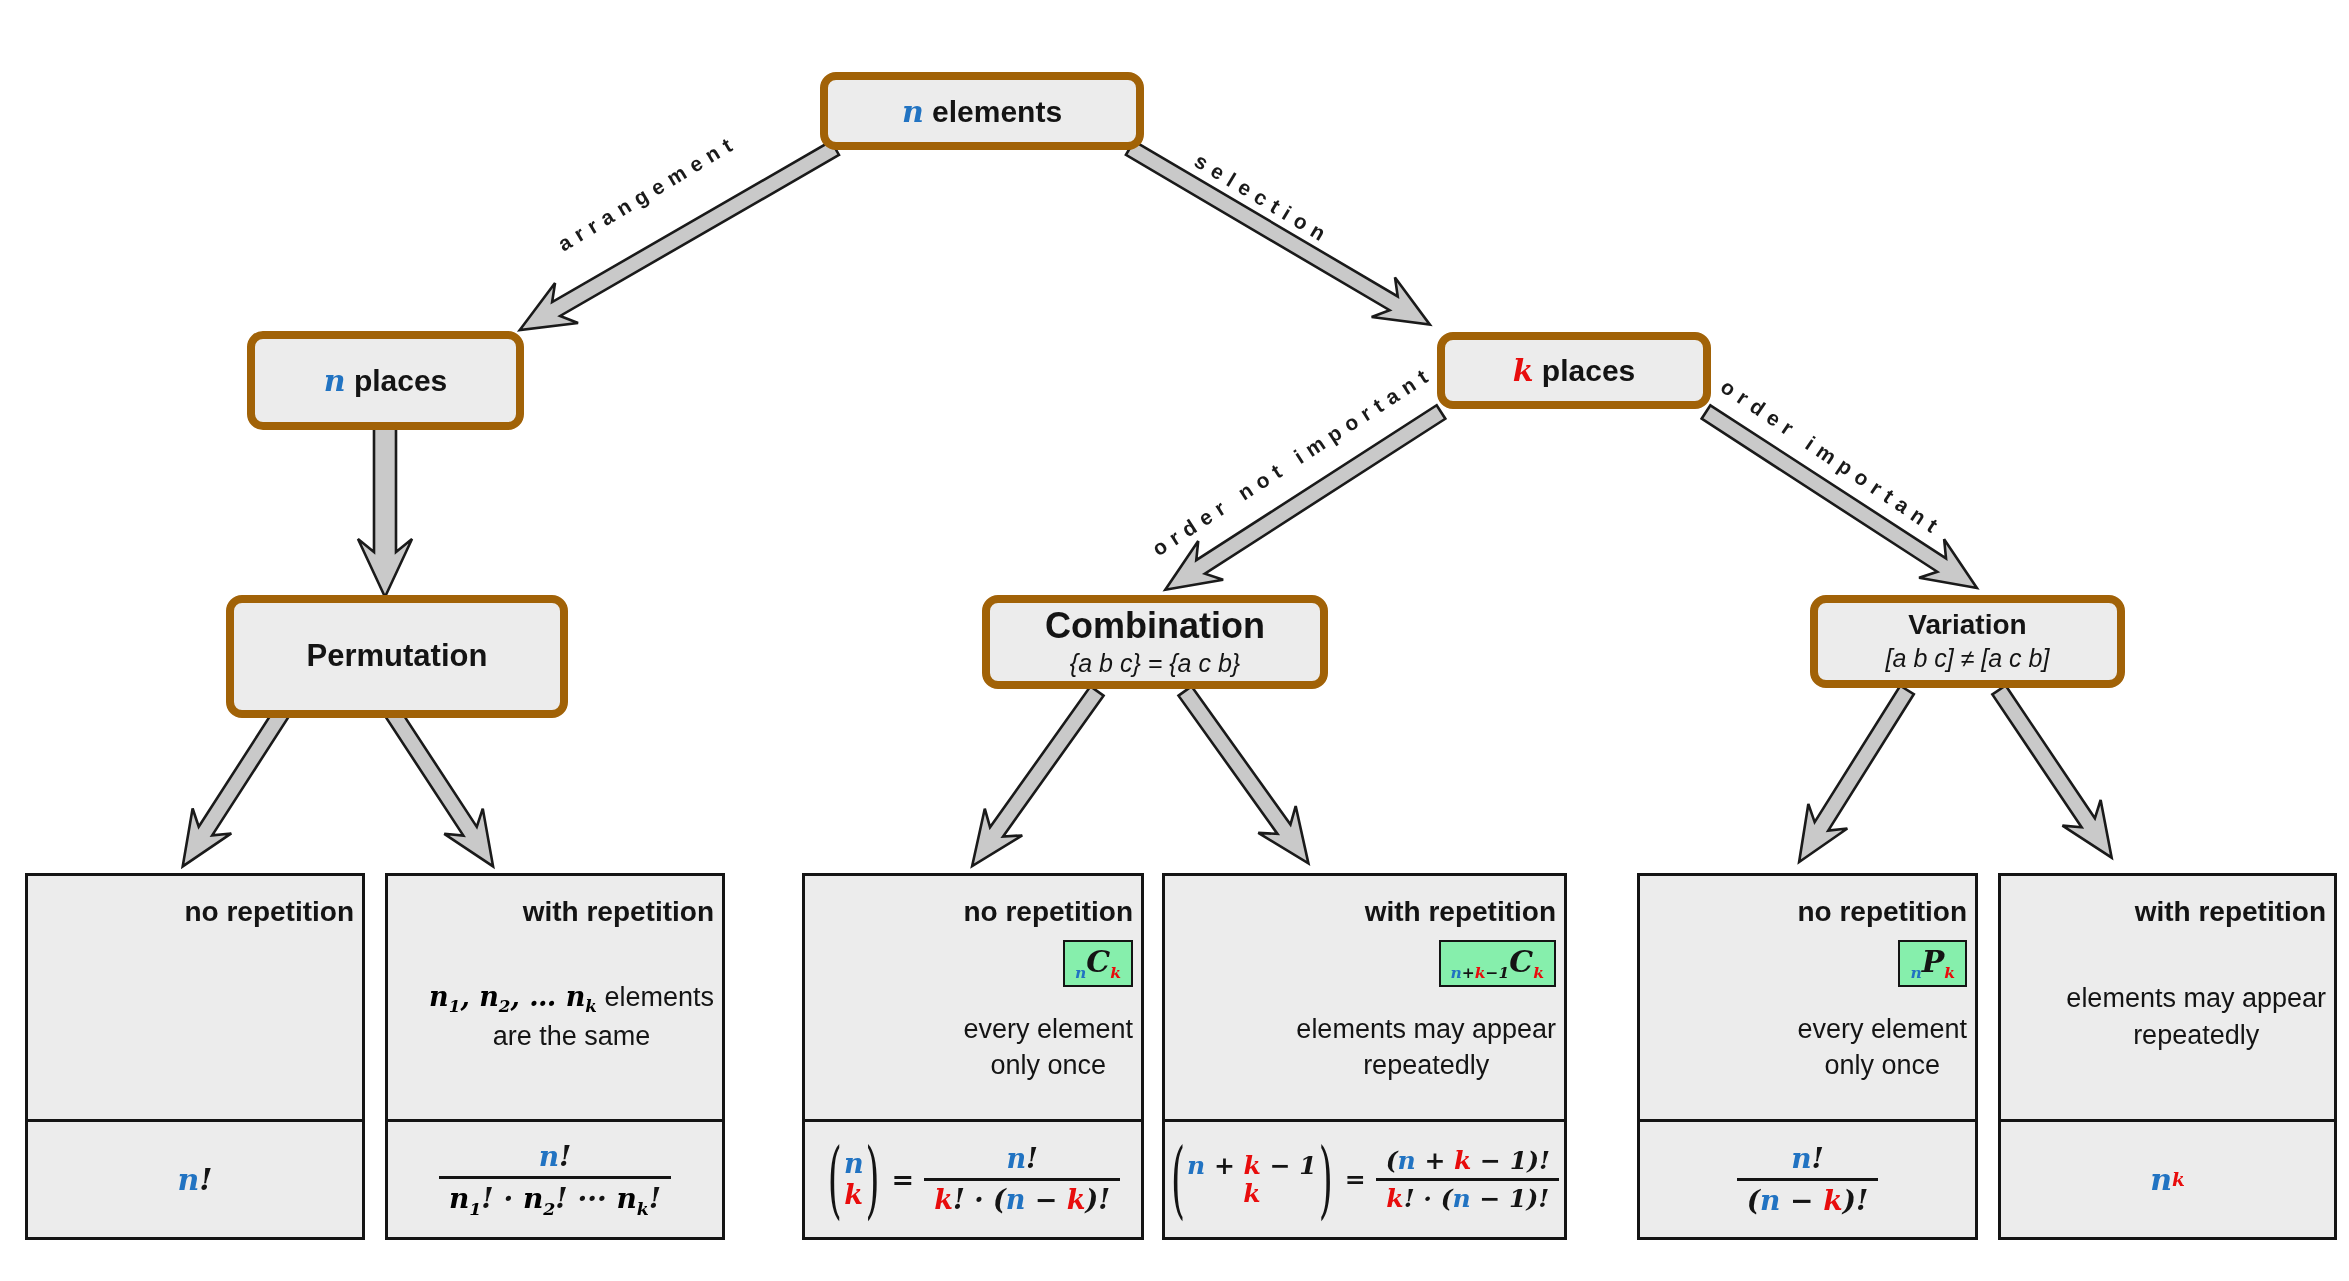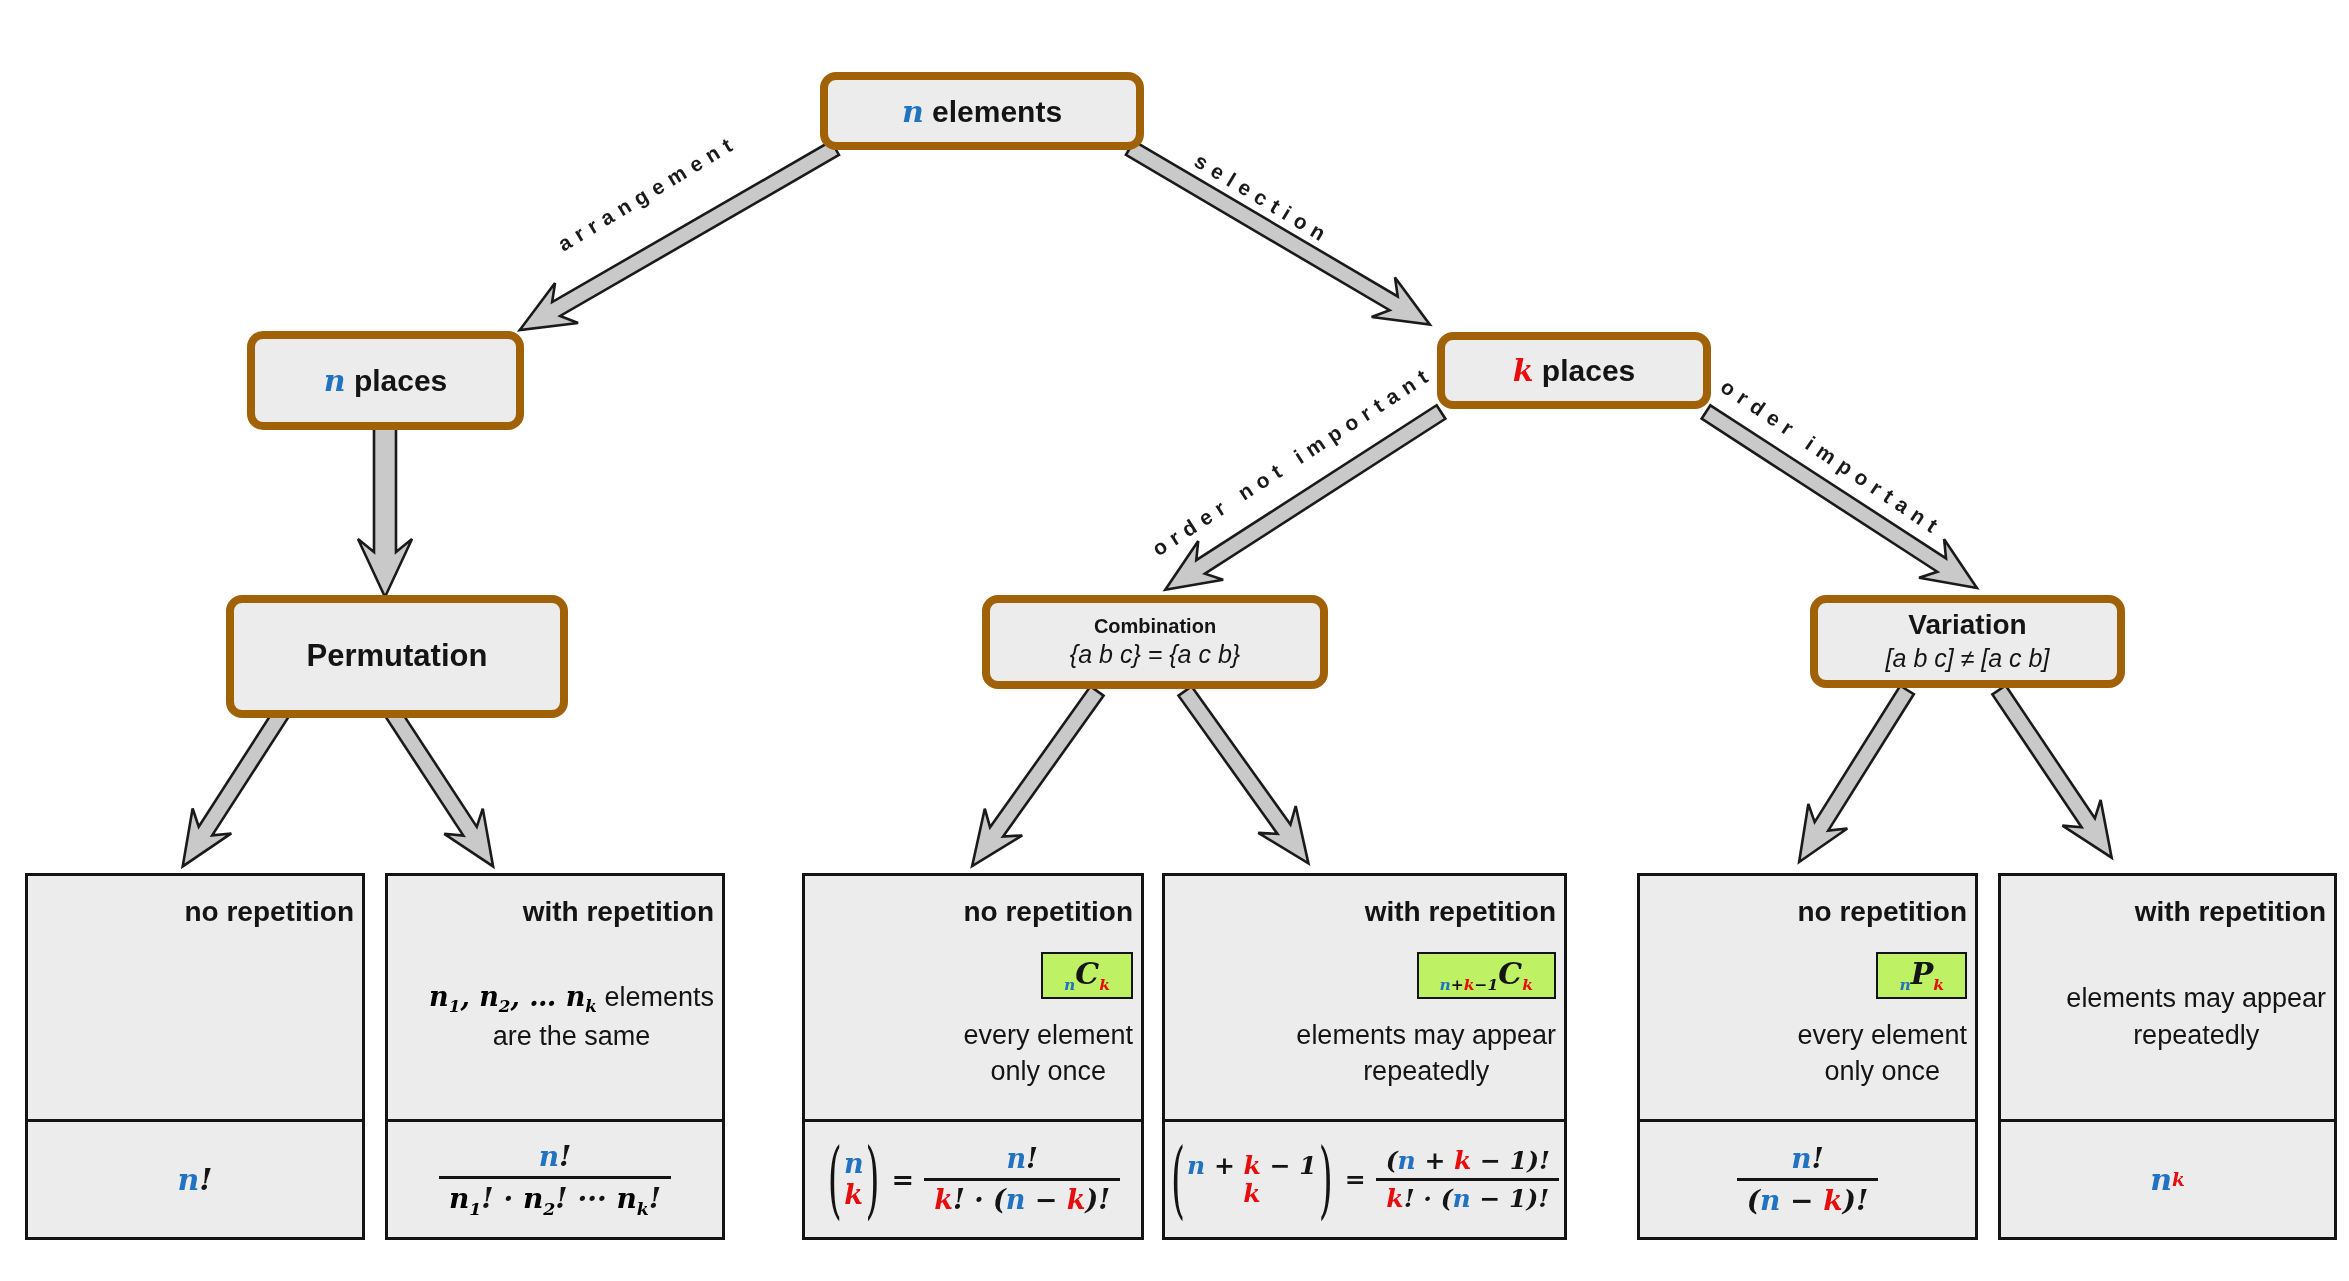--- a/index.html
+++ b/index.html
@@ -19,22 +19,22 @@
 
   .m{font-family:"DejaVu Serif",serif;font-style:italic;font-weight:700;}
   .mb{color:#2173c2;} .mr{color:#e80c0c;} .mg{color:#000000;} .mk{color:#141414;}
   sub{font-size:.62em;} sup{font-size:.62em;}
 
   .leaf{position:absolute;top:873px;height:367px;box-sizing:border-box;background:#ececec;
         border:3.5px solid #141414;display:flex;flex-direction:column;z-index:2;}
   .leaf-top{height:243px;box-sizing:border-box;display:flex;flex-direction:column;
             align-items:flex-end;padding:22px 8px 12px;}
   .leaf-title{font-weight:700;font-size:28px;line-height:1;}
-  .badge{margin-top:26px;border:2.5px solid #141414;padding:1px 21px 3px;font-size:25px;
-         line-height:1.25;background:#bef264;}
+  .badge{margin-top:14px;border:2.5px solid #141414;padding:1px 10px 3px;font-size:25px;
+         line-height:1.25;background:#86efac;}
   .badge .cletter{font-size:30px;}
   .desc{margin:auto 0;font-size:27px;line-height:1.34;text-align:center;}
   .leaf-bottom{flex:1;border-top:3.5px solid #141414;display:flex;align-items:center;
                justify-content:center;}
 
   .frac{display:inline-flex;flex-direction:column;align-items:center;vertical-align:middle;}
   .frac .num{padding:0 10px 3px;}
   .frac .den{border-top:3px solid #141414;padding:3px 10px 0;}
   .math-row{display:flex;align-items:center;}
   .paren{font-family:"DejaVu Serif",serif;font-style:normal;font-weight:400;font-size:36px;
@@ -75,21 +75,21 @@
     <div class="t"><span class="m mb">n</span> <span>places</span></div>
   </div>
   <div class="node" style="left:1437px;top:332px;width:274px;height:77px;">
     <div class="t"><span class="m mr">k</span> <span>places</span></div>
   </div>
 
   <div class="node" style="left:226px;top:595px;width:342px;height:123px;">
     <div class="t" style="font-size:31px;">Permutation</div>
   </div>
   <div class="node" style="left:982px;top:595px;width:346px;height:94px;">
-    <div class="t" style="font-size:20px;">Combination</div>
+    <div class="t" style="font-size:36px;">Combination</div>
     <div class="nsub">{a b c} = {a c b}</div>
   </div>
   <div class="node" style="left:1810px;top:595px;width:315px;height:93px;">
     <div class="t" style="font-size:28px;">Variation</div>
     <div class="nsub">[a b c] ≠ [a c b]</div>
   </div>
 
   <div class="leaf" style="left:25px;width:340px;">
     <div class="leaf-top">
       <div class="leaf-title">no repetition</div>

